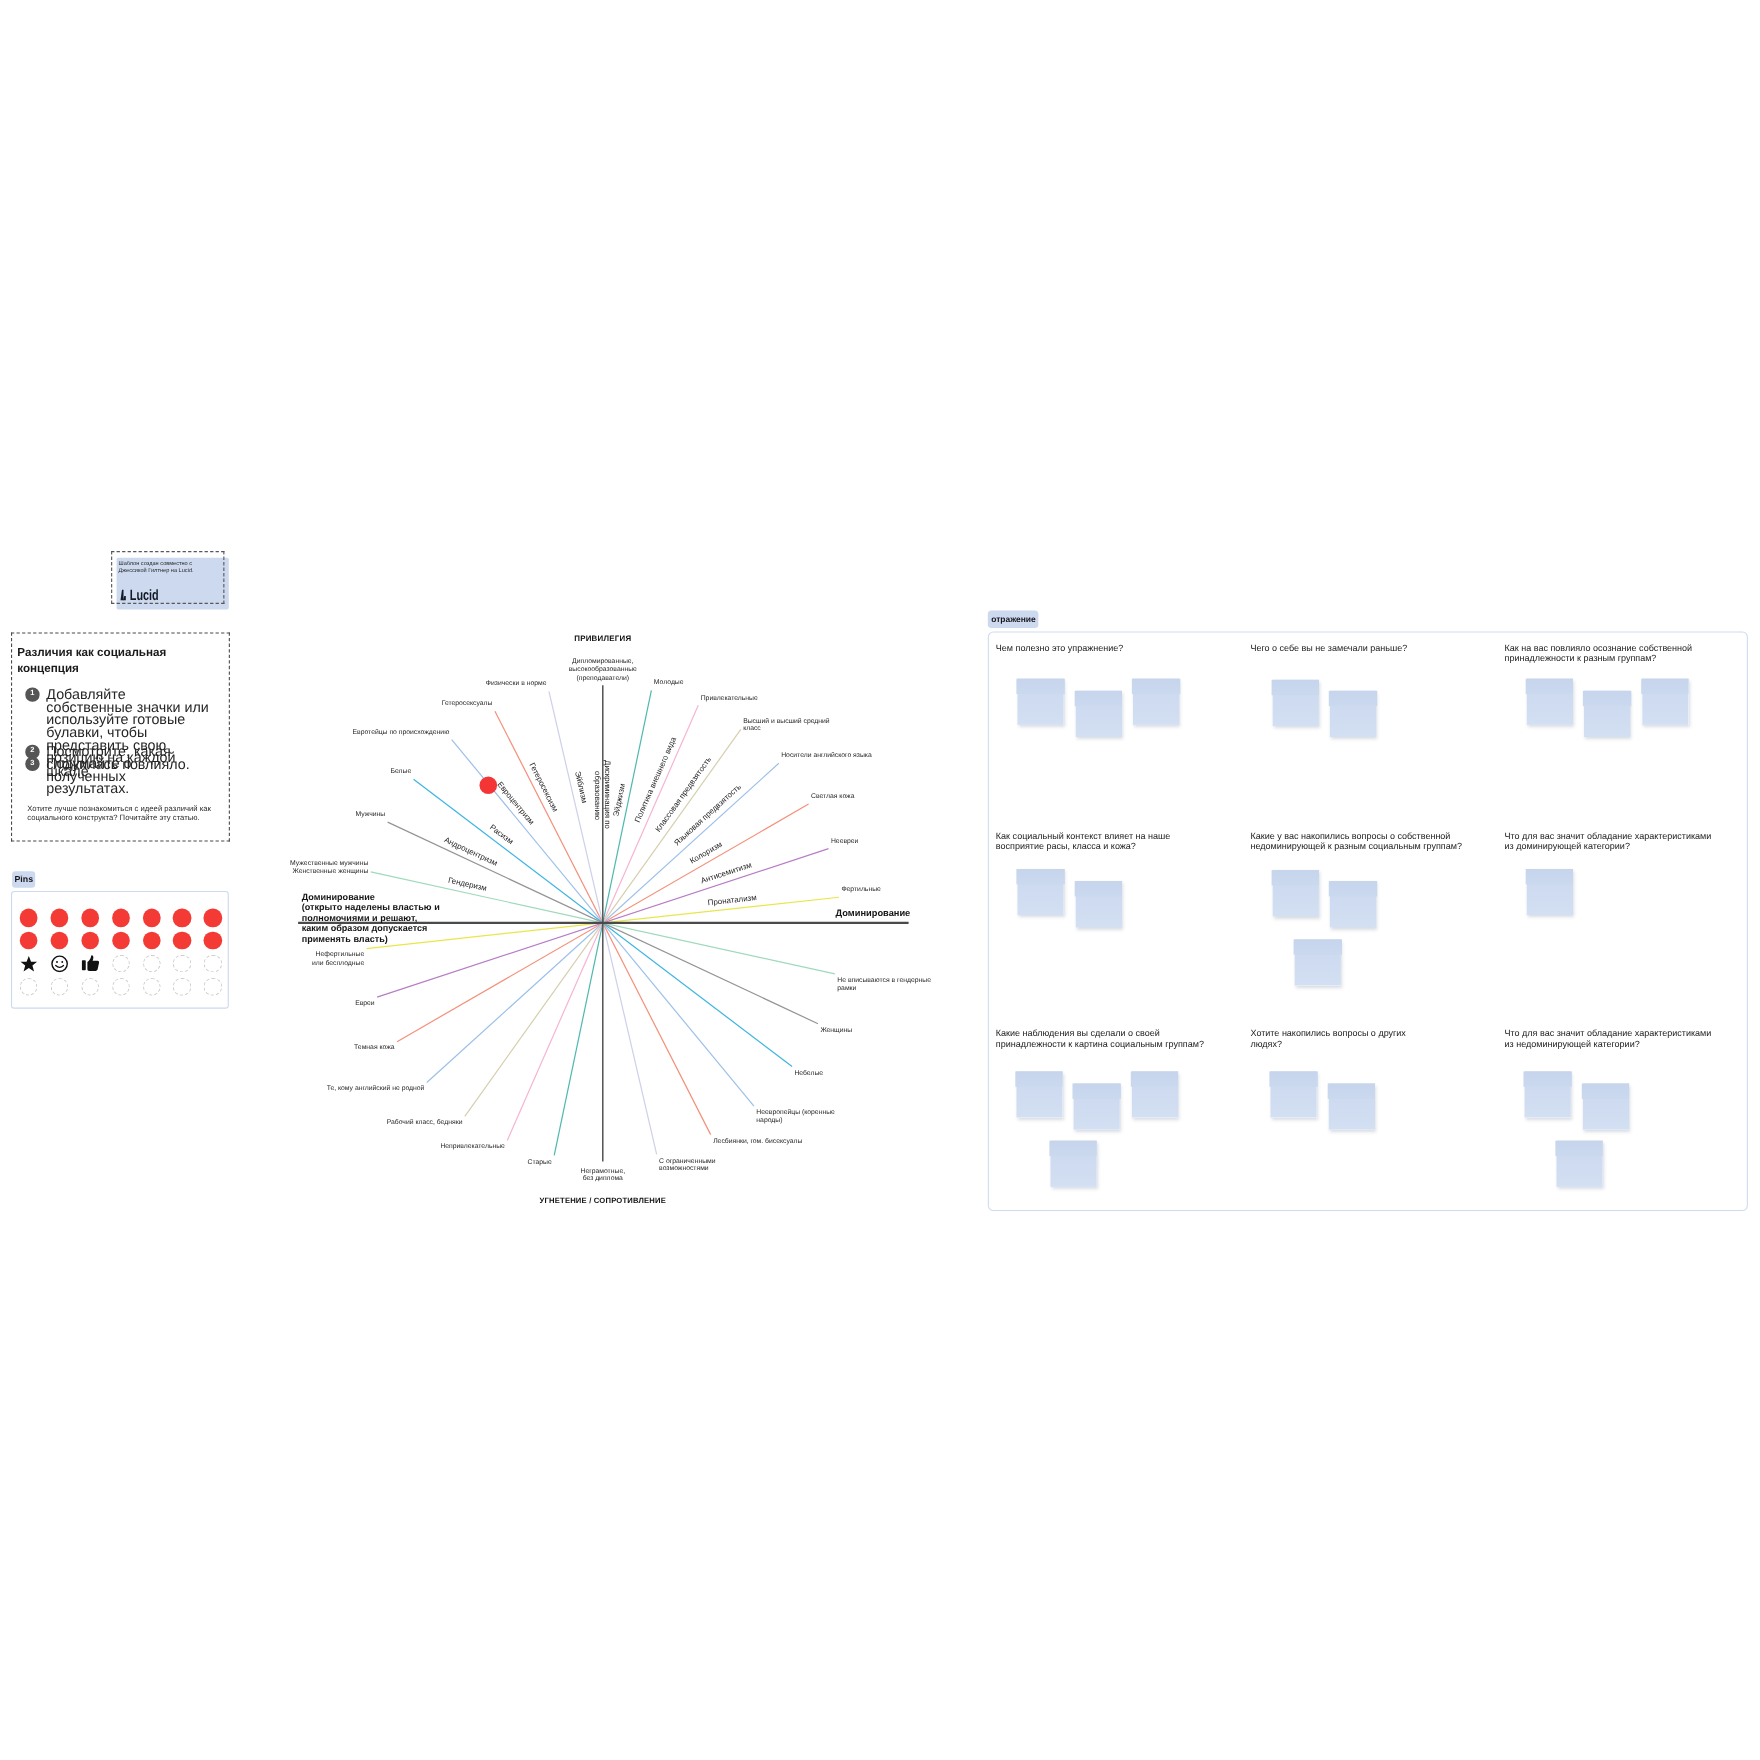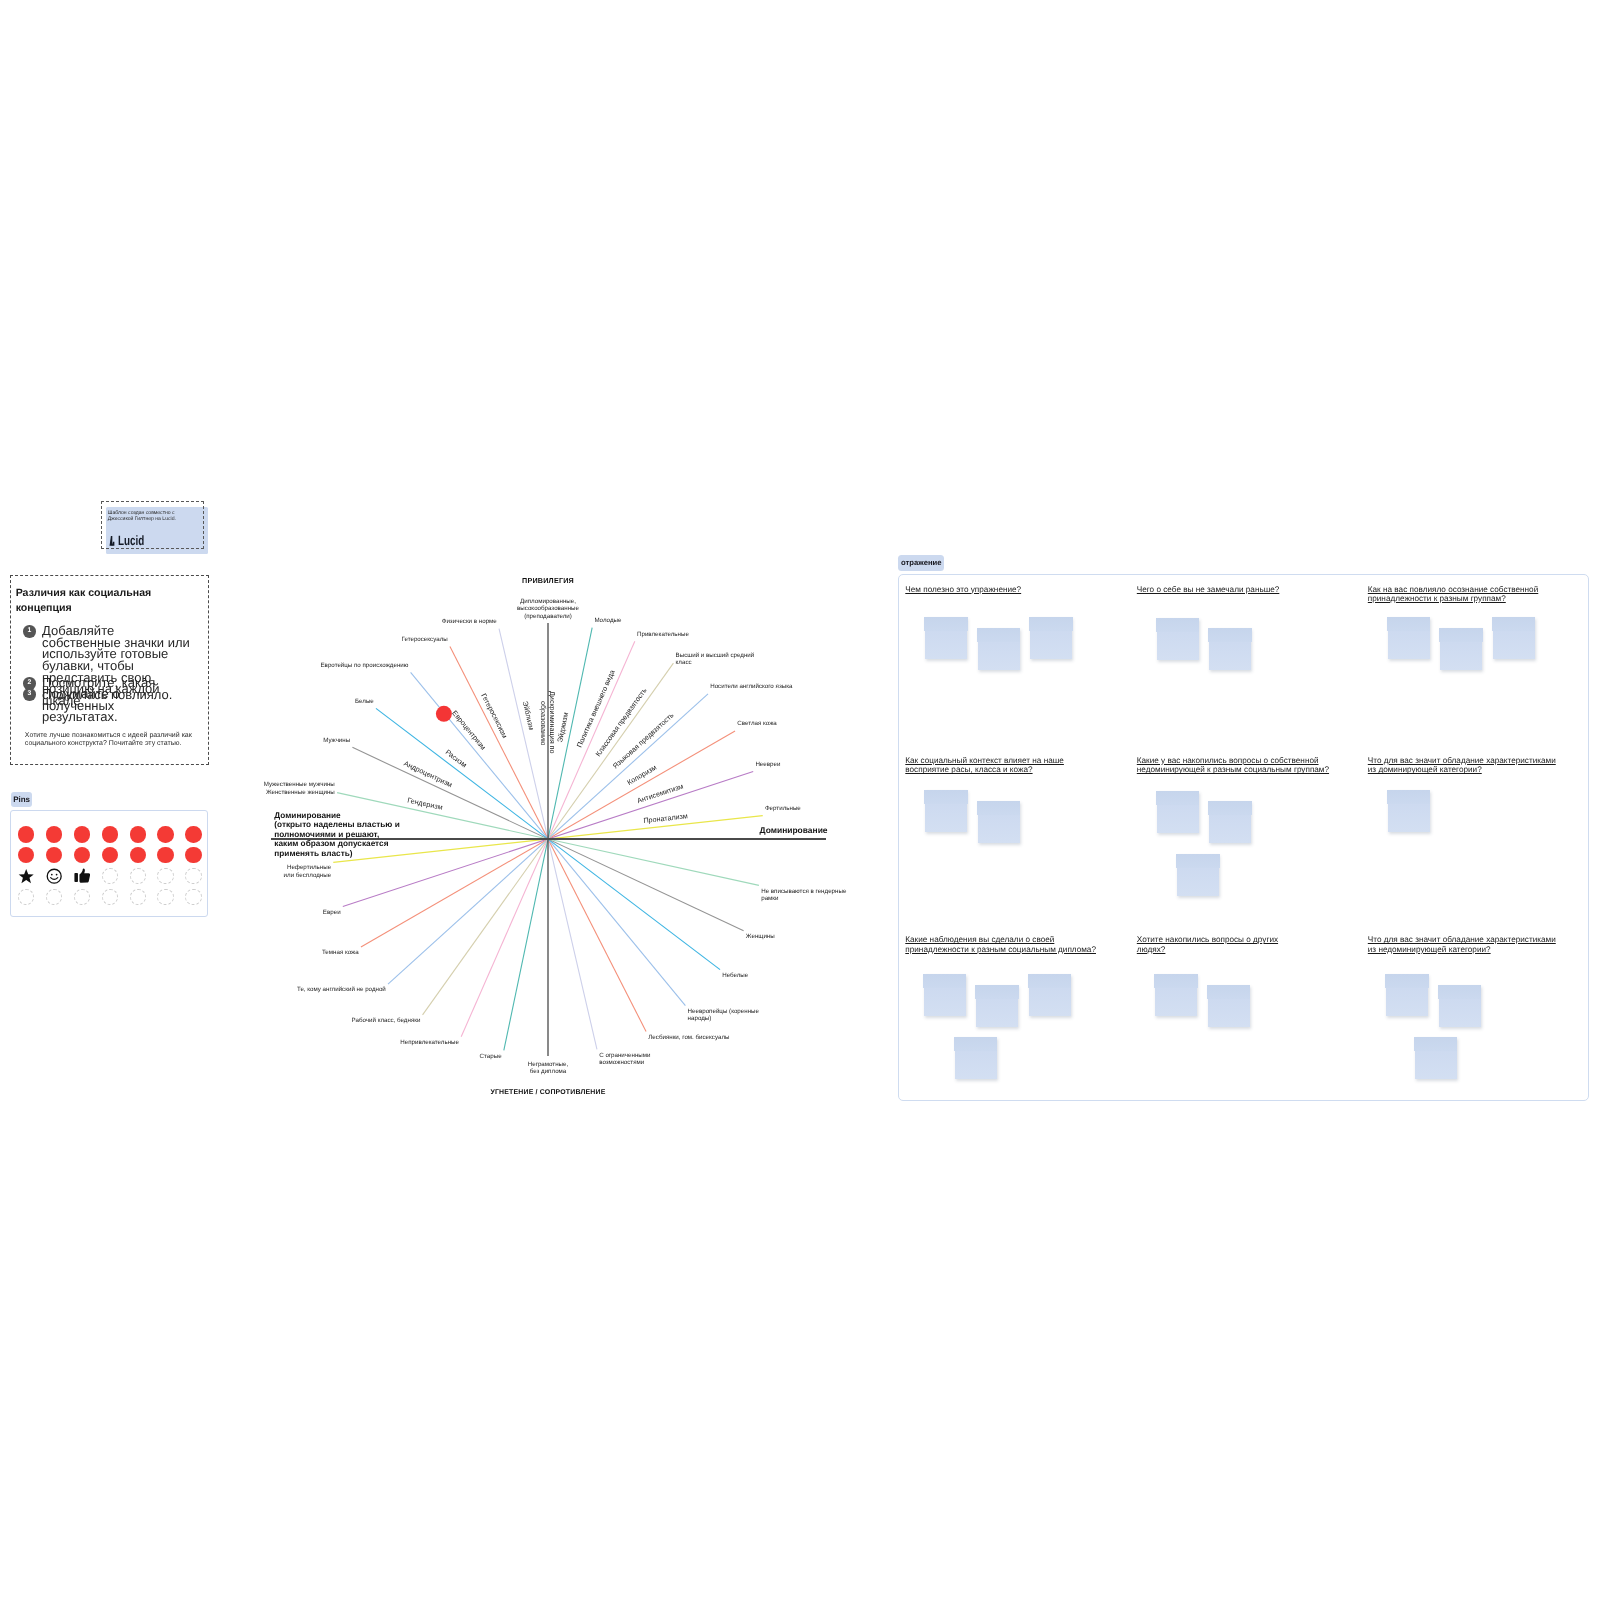--- a/index.html
+++ b/index.html
@@ -59,21 +59,21 @@
                     line-height:9.6px;color:#141414;white-space:pre;}
   #wheel-right-label{left:759.6px;top:825px;font-size:8.45px;font-weight:bold;color:#141414;}
   .axis-rot{position:absolute;transform-origin:0 0;white-space:nowrap;
             font-size:7.2px;line-height:7.2px;color:#1f1f1f;}
 
   
   #refl-tab{left:898.2px;top:555.2px;width:46.3px;height:15.9px;background:#ccd9ef;border-radius:3.5px;
             font-size:7.7px;font-weight:bold;color:#16161d;text-align:center;line-height:16.6px;}
   #refl-panel{left:898px;top:574px;width:691px;height:527px;
               border:1px solid #cfdcf0;border-radius:5px;box-sizing:border-box;background:#fff;}
-  .refl-q{position:absolute;font-size:8.2px;line-height:9.4px;color:#1a1a1a;white-space:pre;text-decoration:underline;}
+  .refl-q{position:absolute;font-size:8.2px;line-height:9.4px;color:#1a1a1a;white-space:pre;}
   .note{position:absolute;width:42px;height:42px;
         background:linear-gradient(180deg,#c8d6ed 0%,#cddaf0 33%,#d3dff2 100%);
         box-shadow:1px 2px 3px rgba(40,60,90,0.18);}
   .note::before{content:"";position:absolute;left:-0.8px;top:0;width:43.6px;height:13.5px;
         background:linear-gradient(180deg,#c6d5ec 0%,#cbd9ef 100%);}
 </style>
 </head>
 <body>
 
 <div class="abs" id="brand-card">
@@ -301,21 +301,21 @@
 <div class="note" style="left:977.5px;top:801px"></div>
 <div class="refl-q" style="left:1136.8px;top:756px">Какие у вас накопились вопросы о собственной
 недоминирующей к разным социальным группам?</div>
 <div class="note" style="left:1156.5px;top:791px"></div>
 <div class="note" style="left:1209px;top:801px"></div>
 <div class="note" style="left:1177px;top:854px"></div>
 <div class="refl-q" style="left:1367.8px;top:756px">Что для вас значит обладание характеристиками
 из доминирующей категории?</div>
 <div class="note" style="left:1387.5px;top:790px"></div>
 <div class="refl-q" style="left:905.3px;top:935.2px">Какие наблюдения вы сделали о своей
-принадлежности к разным социальным диплома?</div>
+принадлежности к картина социальным группам?</div>
 <div class="note" style="left:923.5px;top:974px"></div>
 <div class="note" style="left:976px;top:985px"></div>
 <div class="note" style="left:1028.5px;top:974px"></div>
 <div class="note" style="left:954.5px;top:1037px"></div>
 <div class="refl-q" style="left:1136.8px;top:935.2px">Хотите накопились вопросы о других
 людях?</div>
 <div class="note" style="left:1155px;top:974px"></div>
 <div class="note" style="left:1207.5px;top:985px"></div>
 <div class="refl-q" style="left:1367.8px;top:935.2px">Что для вас значит обладание характеристиками
 из недоминирующей категории?</div>

